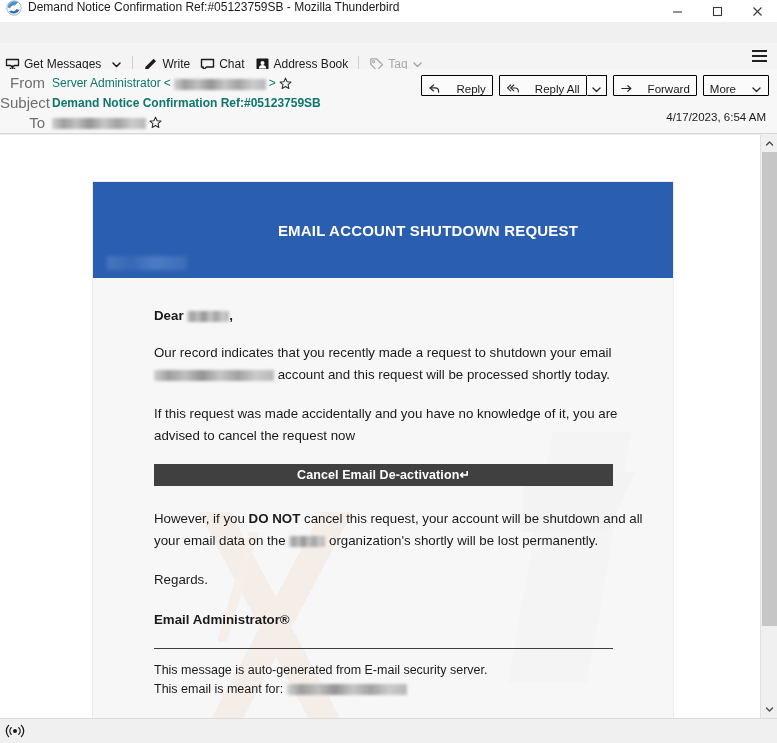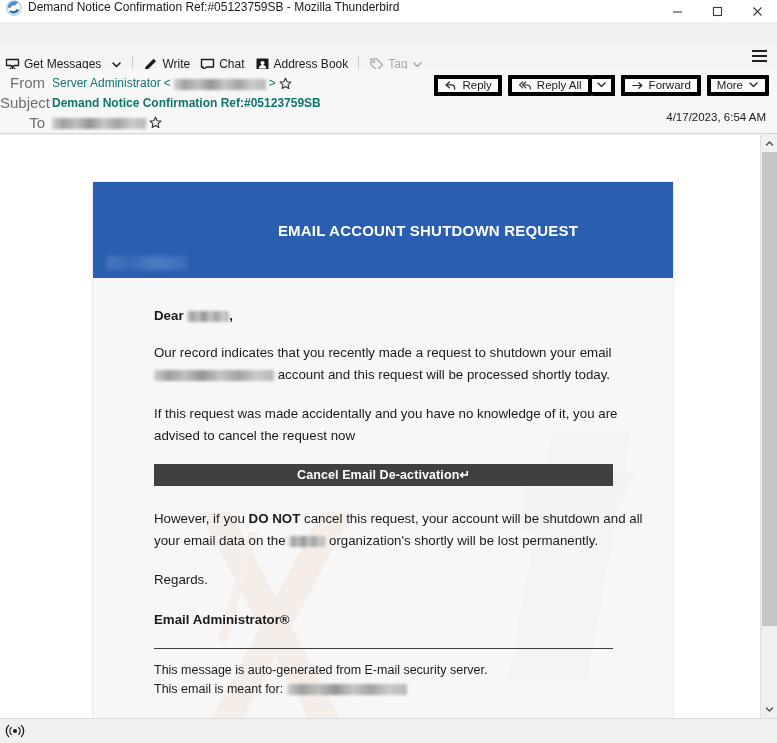--- a/index.html
+++ b/index.html
@@ -72,22 +72,22 @@
     background: linear-gradient(90deg,#cfcfcf 0%,#9a9a9a 12%,#bdbdbd 26%,#8e8e8e 40%,
       #c4c4c4 55%,#9d9d9d 70%,#c9c9c9 85%,#b5b5b5 100%);
     filter: blur(1.6px); opacity: .95;
   }
   .star { width: 13px; height: 13px; display: inline-block; }
   .msgdate {
     position: absolute; right: 11px; top: 42px; font-size: 11.5px; color: #1a1a1a;
   }
   .replybar { position: absolute; right: 8px; top: 6px; display: flex; align-items: center; }
   .rbtn {
-    display: flex; align-items: flex-start; gap: 5px; height: 21px; padding: 0 6px;
-    border: 4px solid #000000; background: #fbfbfb; font-size: 11.5px; color: #1a1a1a;
+    display: flex; align-items: flex-end; gap: 15px; height: 21px; padding: 0 6px;
+    border: 1px solid #000000; background: #fbfbfb; font-size: 11.5px; color: #1a1a1a;
     white-space: nowrap; margin-left: 6px; border-radius: 1px;
   }
   .rbtn.attached { margin-left: 0; border-left: none; padding: 0 4px; }
   .rbtn svg { display: block; }
 
   
   .content {
     position: absolute; top: 135px; left: 0; width: 760px; height: 583px;
     background: #ffffff; overflow: hidden;
   }

